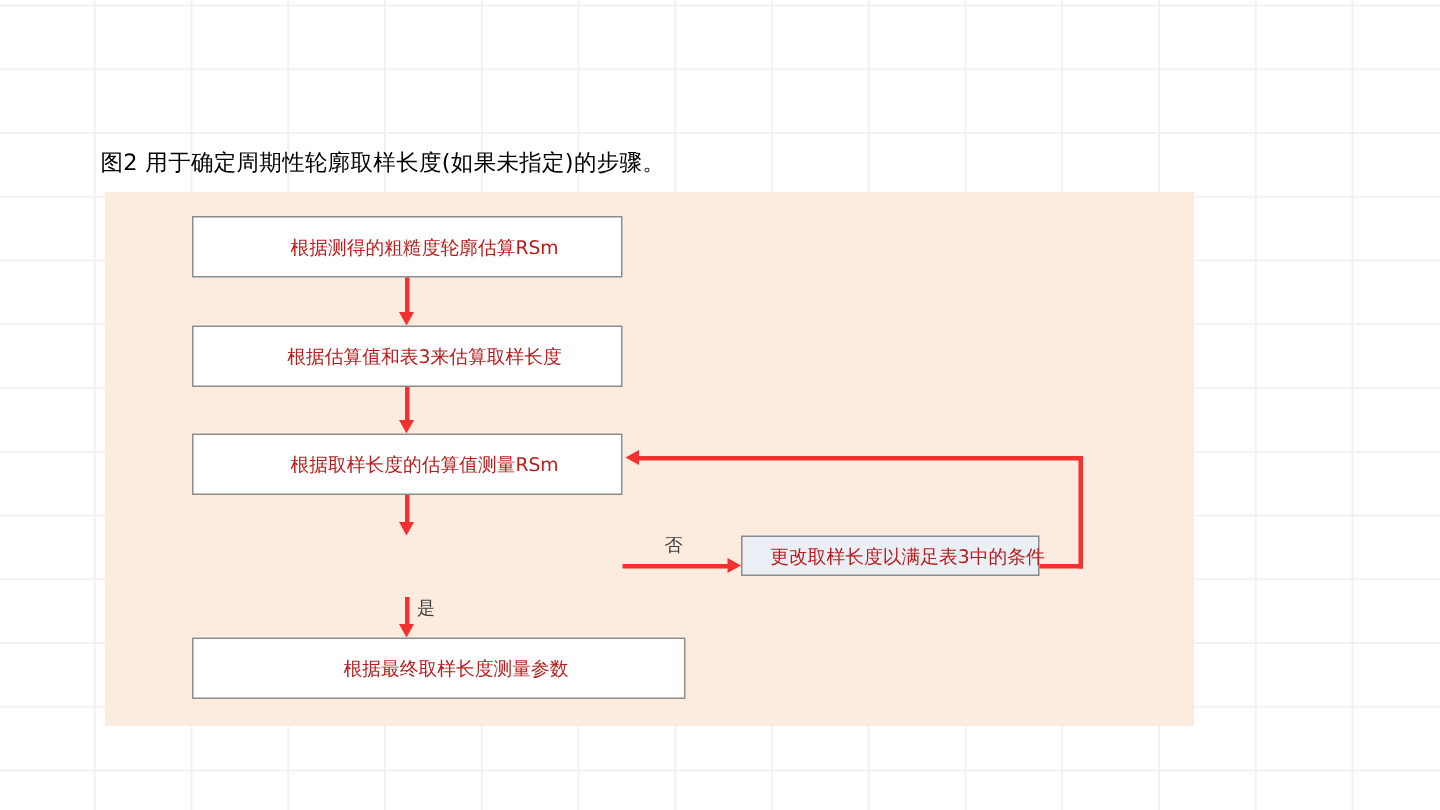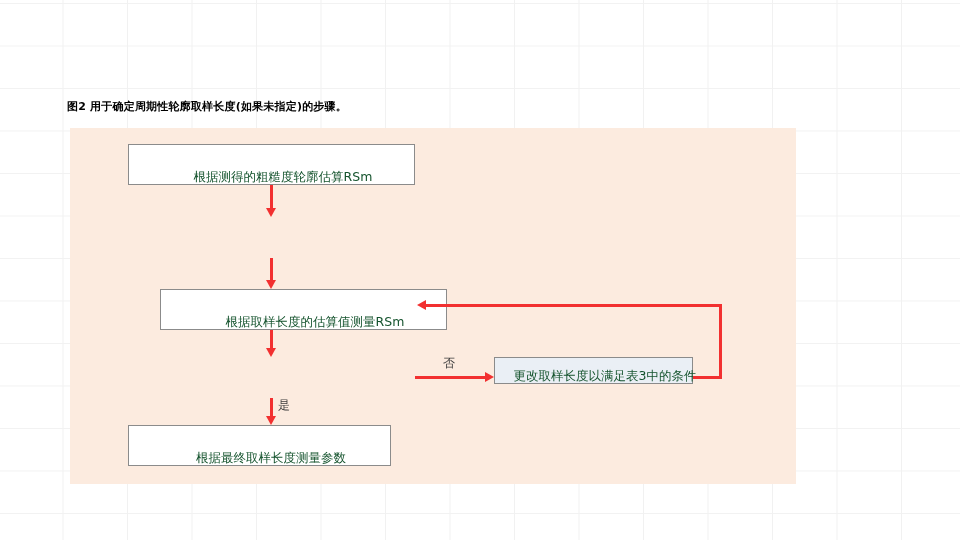--- a/index.html
+++ b/index.html
@@ -30,42 +30,42 @@
   #page-root {
     position: absolute;
     left: 0; top: 0;
     width: 960px; height: 540px;
     z-index: 1;
   }
   #figure-caption {
     position: absolute;
     left: 67px;
     top: 99px;
-    font-size: 11px;
-    font-weight: bold;
+    font-size: 15px;
+    font-weight: normal;
     color: #000000;
     letter-spacing: 0.2px;
     white-space: nowrap;
   }
   #diagram-panel {
     position: absolute;
     left: 70px;
     top: 128px;
     width: 726px;
     height: 356px;
     background: #fcebdf;
   }
   .node {
     position: absolute;
     box-sizing: border-box;
     display: flex;
-    align-items: flex-end;
+    align-items: center;
     justify-content: center;
     font-size: 12.5px;
-    color: #14532d;
+    color: #b91c1c;
     text-align: center;
     line-height: 1.2;
     white-space: nowrap;
     padding-left: 23px;
   }
   .node.process {
     background: #ffffff;
     border: 1.4px solid #8b8b8b;
   }
   .node.decision {
@@ -73,23 +73,23 @@
     border: 1.4px solid #8b8b8b;
     border-radius: 15px;
   }
   .node.sidestep {
     background: #eaeff5;
     border: 1.4px solid #8b8b8b;
   }
   
   #node-estimate-rsm      { left: 58px;  top: 16px;  width: 287px; height: 41px; }
   #node-estimate-length   { left: 58px;  top: 89px;  width: 287px; height: 41px; }
-  #node-measure-rsm       { left: 58px;  top: 161px; width: 287px; height: 41px; margin-left: 32px; }
+  #node-measure-rsm       { left: 58px;  top: 161px; width: 287px; height: 41px; }
   #node-condition-check   { left: 58px;  top: 229px; width: 287px; height: 41px; }
-  #node-final-measure     { left: 58px;  top: 297px; width: 263px; height: 41px; }
+  #node-final-measure     { left: 58px;  top: 297px; width: 329px; height: 41px; }
   #node-change-length     { left: 424px; top: 229px; width: 199px; height: 27px; }
 
   .arrow-line {
     position: absolute;
     background: #f23030;
   }
   .arrow-head {
     position: absolute;
     width: 0; height: 0;
   }
@@ -126,20 +126,23 @@
 
   <div id="diagram-panel">
 
     <div class="node process" id="node-estimate-rsm">
       <span>根据测得的粗糙度轮廓估算RSm</span>
     </div>
 
     <div class="arrow-line" style="left:199.5px; top:57px; width:3px; height:24px;"></div>
     <div class="arrow-head down" style="left:195.5px; top:80px;"></div>
 
+    <div class="node process" id="node-estimate-length">
+      <span>根据估算值和表3来估算取样长度</span>
+    </div>
 
     <div class="arrow-line" style="left:199.5px; top:130px; width:3px; height:23px;"></div>
     <div class="arrow-head down" style="left:195.5px; top:152px;"></div>
 
     <div class="node process" id="node-measure-rsm">
       <span>根据取样长度的估算值测量RSm</span>
     </div>
 
     <div class="arrow-line" style="left:199.5px; top:202px; width:3px; height:19px;"></div>
     <div class="arrow-head down" style="left:195.5px; top:220px;"></div>

